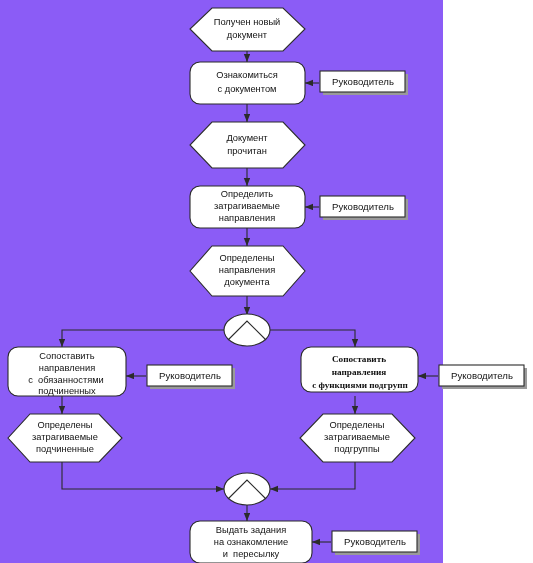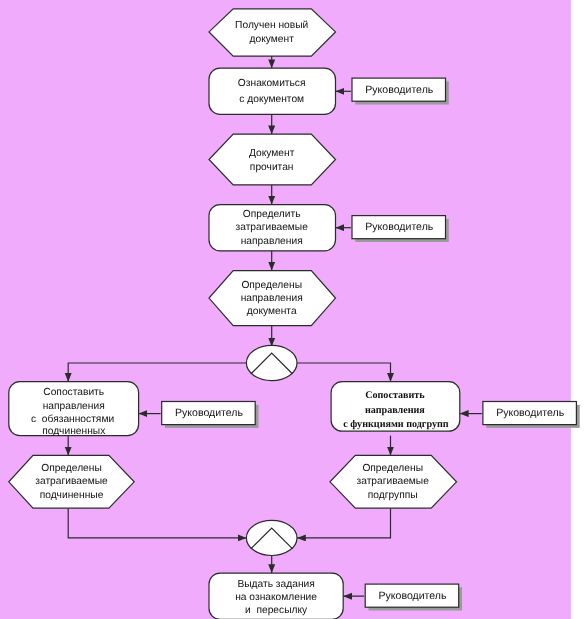--- a/index.html
+++ b/index.html
@@ -8,23 +8,23 @@
     background: #ffffff;
   }
   body {
     width: 533px;
     height: 563px;
     font-family: "Liberation Sans", sans-serif;
     overflow: hidden;
   }
   #flow-root {
     position: relative;
-    width: 519px;
+    width: 443px;
     height: 563px;
-    background: #f0abfc;
+    background: #8b5cf6;
   }
   svg#flow-svg {
     display: block;
     width: 533px;
     height: 563px;
   }
   .shape-stroke {
     fill: #ffffff;
     stroke: #2b2b2b;
     stroke-width: 1.1;

